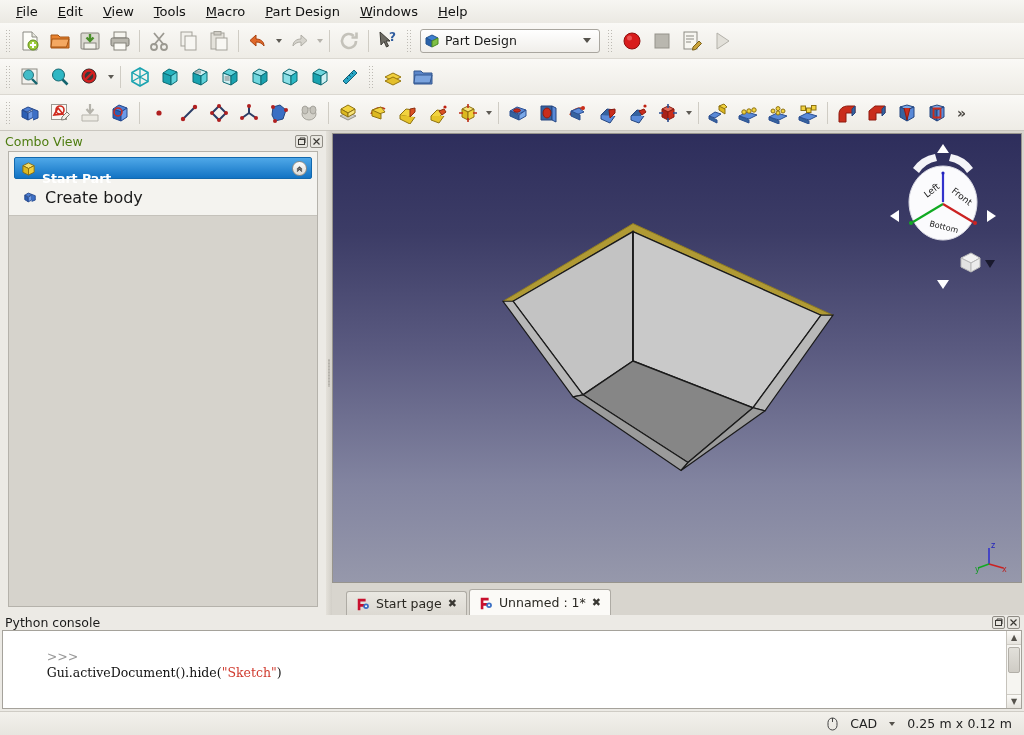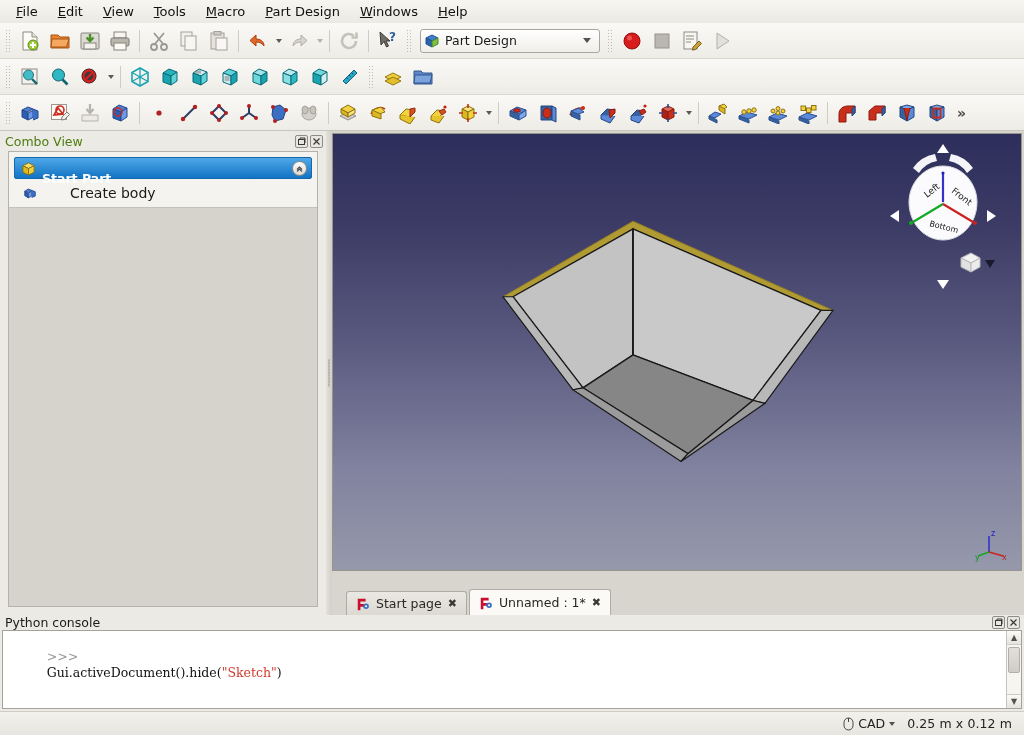--- a/index.html
+++ b/index.html
@@ -70,43 +70,43 @@
   .task-inner { background:#f4f3ef; border-bottom:1px solid #c5c2bb; }
   .task-head { height:22px; margin:5px 5px 0 5px; display:flex; align-items:center;
                padding:0 4px 0 6px; color:#fff; font-weight:bold; font-size:12.5px;
                background:linear-gradient(#4fa8e8,#1273c4);
                border:1px solid #1268ad; border-radius:2px; }
   .task-head .t { flex:1; margin-left:6px;margin-top:20px; }
   .collapse { width:15px; height:15px; border-radius:50%;
               background:linear-gradient(#fdfdfd,#dcdad4); border:1px solid #8e8b84;
               display:flex; align-items:center; justify-content:center;
               font-size:8px; color:#444; }
-  .task-item { height:28px; display:flex; align-items:center; padding-left:14px;
-               font-size:14px;gap:25px; }
+  .task-item { height:36px; display:flex; align-items:center; padding-left:14px;
+               font-size:16px; }
   .task-item .t { margin-left:8px; }
   .task-rest { flex:1 1 auto; background:#d6d3cc; }
 
   .splitter { width:6px; background:linear-gradient(90deg,#e4e1da,#d2cfc8);
               flex:0 0 auto; position:relative; }
   .splitter:after { content:""; position:absolute; left:2px; top:50%;
               margin-top:-14px; width:2px; height:28px;
               background-image:radial-gradient(#b4b1aa 0.8px,transparent 0.9px);
               background-size:2px 3px; }
 
   
   .view-area { flex:1 1 auto; display:flex; flex-direction:column; min-width:0;
                background:#d8d5ce; padding:2px 2px 0 0; }
   .viewport { flex:1 1 auto; position:relative; overflow:hidden;
               border:1px solid #97948d;
               background:linear-gradient(180deg,#2e2e5c 0%,#3c3c66 22%,#5a5a80 48%,
                         #8284a0 78%,#9698ab 100%); }
   .navcube { position:absolute; right:18px; top:6px; width:120px; height:155px; }
   .axisind { position:absolute; right:12px; bottom:8px; width:36px; height:36px; }
 
-  .doctabs { height:44px; display:flex; align-items:flex-end; padding-left:14px;
+  .doctabs { height:32px; display:flex; align-items:flex-end; padding-left:14px;
              background:#d8d5ce; }
   .dtab { height:24px; display:flex; align-items:center; padding:0 9px;
           font-size:12.5px; border:1px solid #aeaba4; border-bottom:none;
           border-radius:3px 3px 0 0;
           background:linear-gradient(#eae8e2,#dcd9d2); color:#2a2822; margin-right:2px;}
   .dtab.active { background:#fbfaf7; height:26px; }
   .dtab .t { margin:0 6px; }
   .xbtn { font-size:11px; color:#3a3833; font-weight:bold; }
 
   
@@ -132,21 +132,21 @@
   .sb-track { flex:1 1 auto; background:#f6f5f1; position:relative; }
   .sb-thumb { position:absolute; left:1px; right:1px; top:2px; height:26px;
               background:linear-gradient(#e2e0da,#cfccc5); border:1px solid #b2afa8;
               border-radius:2px; }
 
   
   .statusbar { height:24px; flex:0 0 auto; display:flex; align-items:center;
                justify-content:flex-end; padding-right:12px;
                background:linear-gradient(#f3f1ec,#e7e5df);
                border-top:1px solid #cfccc5; font-size:12.5px; color:#222; }
-  .sb-cad { display:flex; align-items:center; gap:4px; margin-right:12px; }
+  .sb-cad { display:flex; align-items:center; gap:12px; margin-right:12px; }
   .sb-dim { letter-spacing:0.1px; }
 </style>
 </head>
 <body>
 
 <div id="app">
 
   <div class="menubar">
     <div class="menu-item"><u>F</u>ile</div>
     <div class="menu-item"><u>E</u>dit</div>

